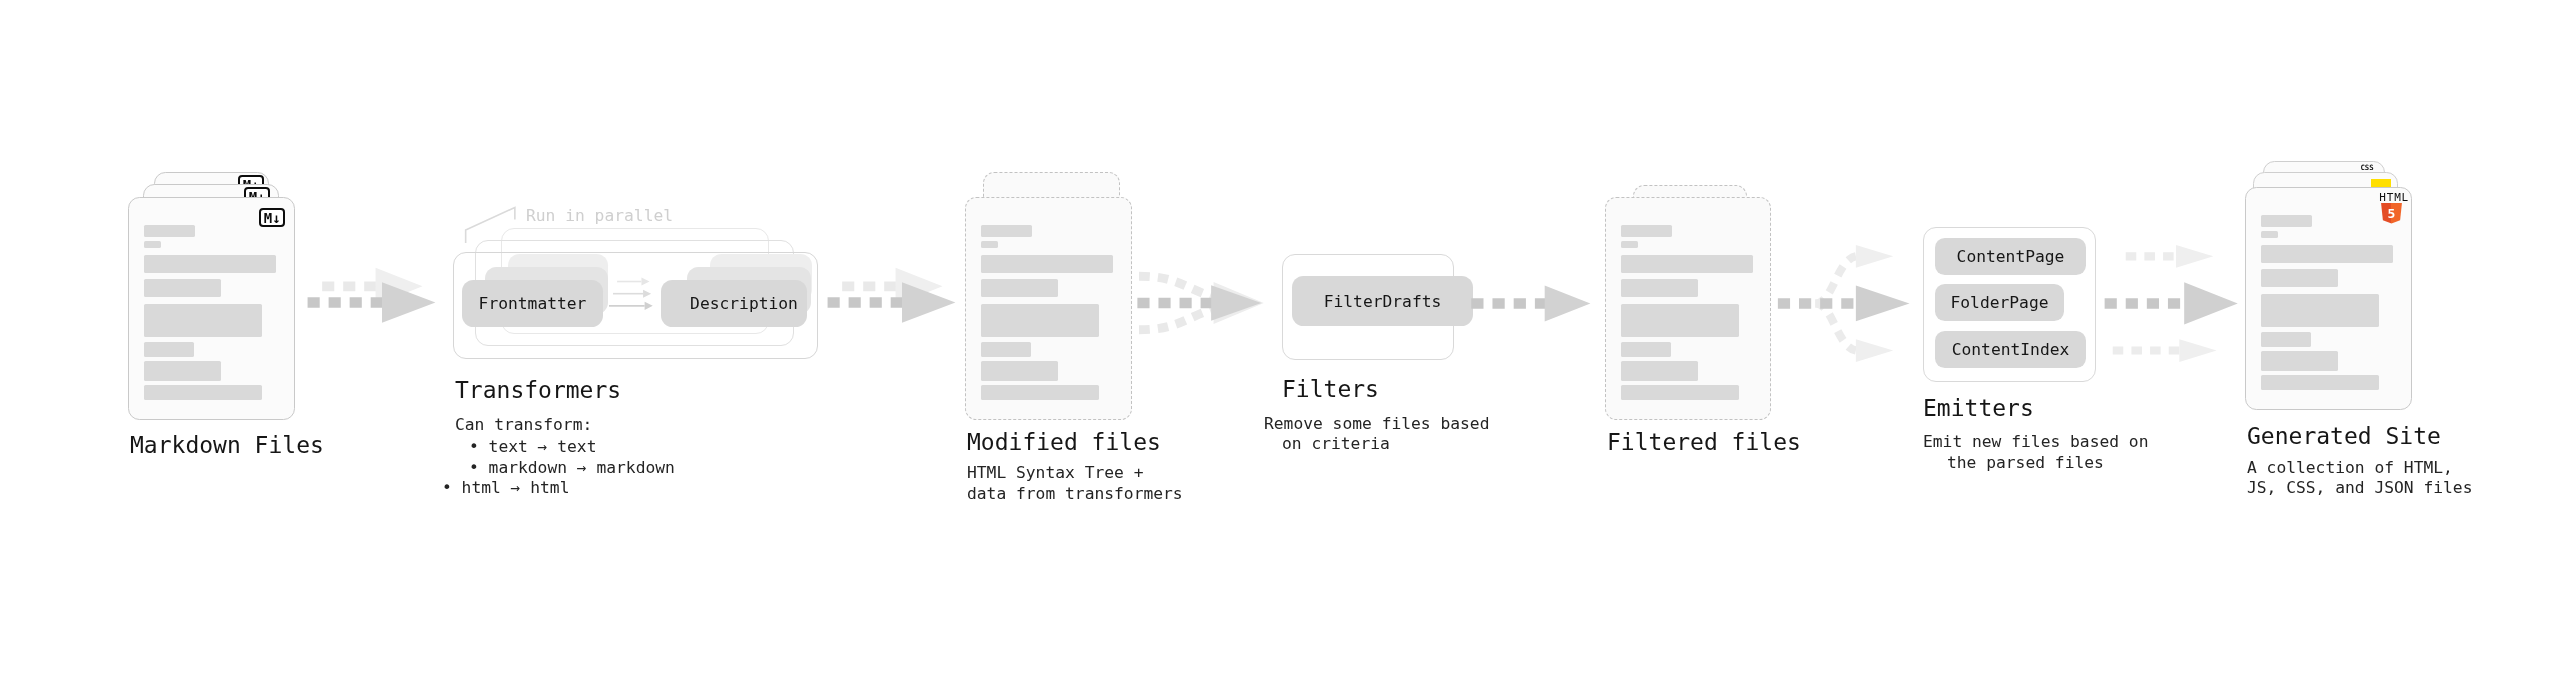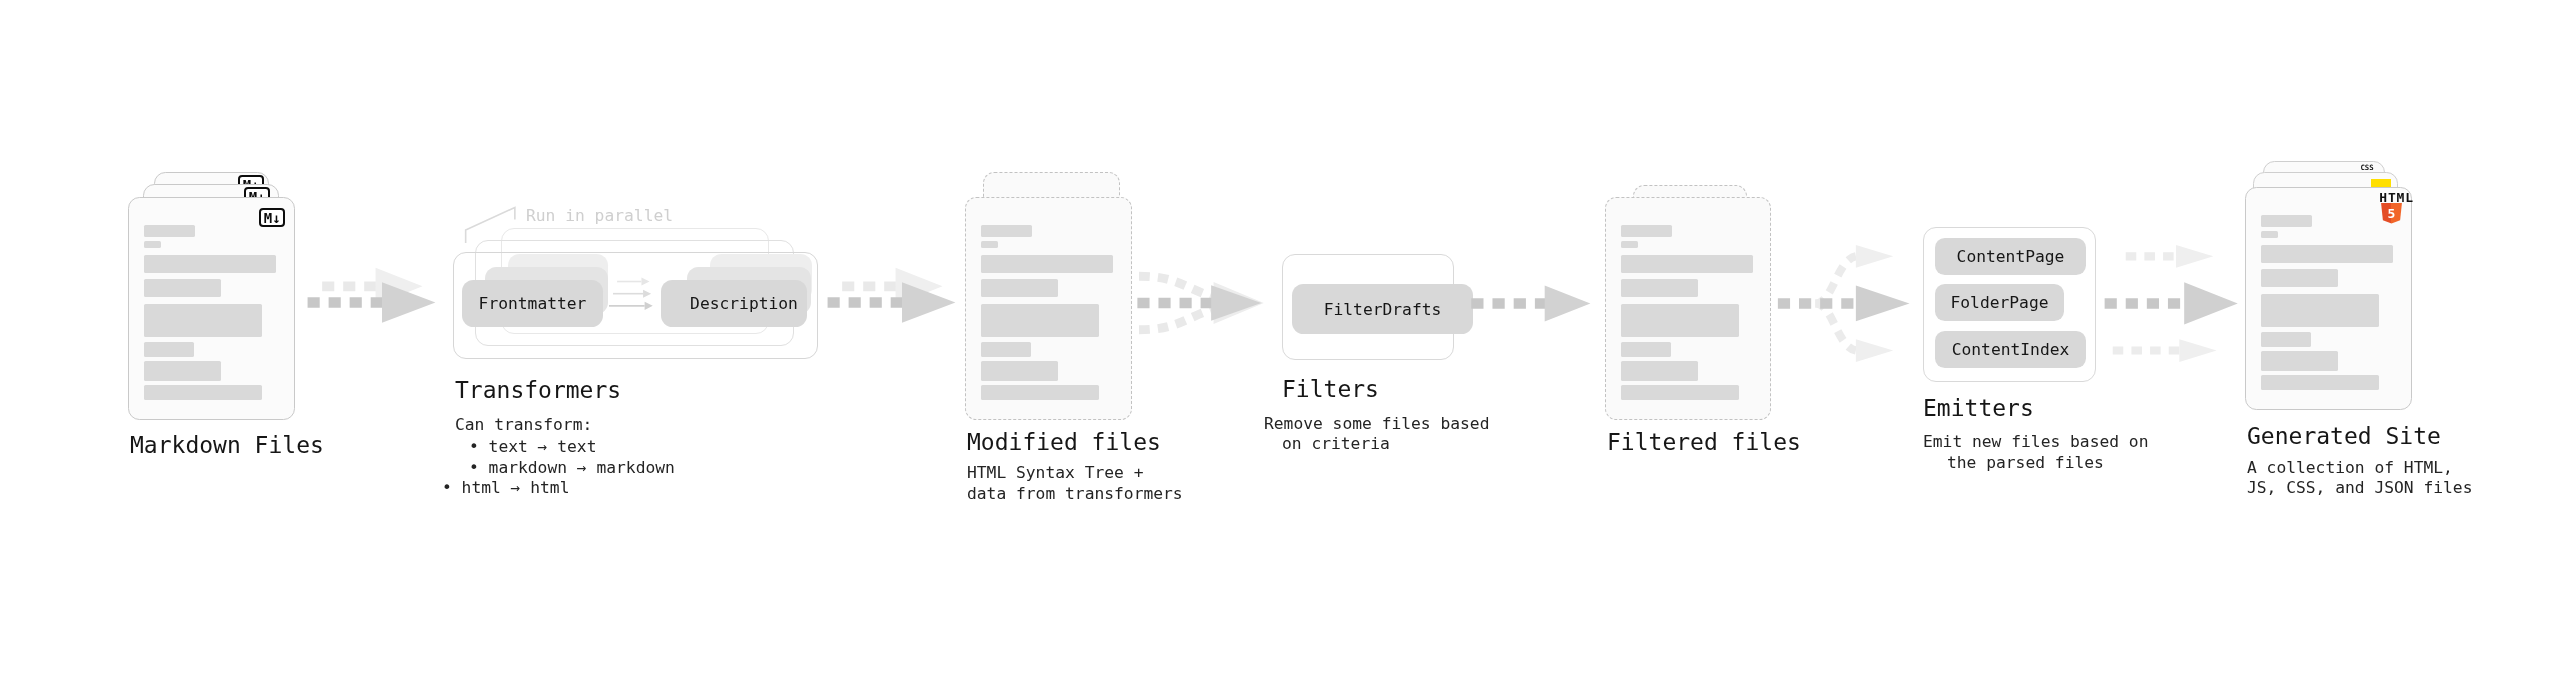--- a/index.html
+++ b/index.html
@@ -32,21 +32,21 @@
   .solidbox{position:absolute;border:1.6px solid #d9d9d9;border-radius:13px;box-sizing:border-box;background:#fff;}
   .pill{position:absolute;background:#d8d8d8;border-radius:11.4px;display:flex;align-items:center;justify-content:center;
         font-size:16.3px;color:#161616;box-sizing:border-box;white-space:pre;}
   .pill.ghost1{background:#e4e4e4;}
   .pill.ghost2{background:#eeeeee;}
 
   .arrow-svg{position:absolute;}
 
   
   .html5-badge{position:absolute;width:24.4px;text-align:center;}
-  .html5-word{display:block;font-size:13px;font-weight:bold;letter-spacing:0.8px;color:#111;line-height:8.1px;}
+  .html5-word{display:block;font-size:11px;font-weight:normal;letter-spacing:0.8px;color:#111;line-height:8.1px;}
   .html5-shield{width:21px;height:21px;margin:0.8px auto 0;
                 background:linear-gradient(90deg,#e44d26 50%,#f16529 50%);
                 clip-path:polygon(0 0,100% 0,91% 84%,50% 100%,9% 84%);
                 display:flex;align-items:center;justify-content:center;}
   .html5-shield span{color:#fff;font-size:13px;font-weight:bold;line-height:13px;}
   .css-badge{position:absolute;text-align:center;}
   .css-word{display:block;font-size:7.3px;font-weight:bold;color:#111;line-height:7.3px;}
   .css-underline{display:block;width:21px;height:3.3px;background:#2965f1;margin:0.8px auto 0;}
   .js-badge{position:absolute;width:19.5px;height:9px;background:#ffdf00;}
 </style>
@@ -137,21 +137,21 @@
 
   <svg class="arrow-svg" style="left:1134px;top:256px;" width="134" height="94" viewBox="0 0 165 116">
     <path d="M6,25 C55,25 62,40 102,52" fill="none" stroke="#e9e9e9" stroke-width="11" stroke-dasharray="13 10"></path>
     <path d="M6,91 C55,91 62,76 102,64" fill="none" stroke="#e9e9e9" stroke-width="11" stroke-dasharray="13 10"></path>
     <polygon points="98,32 160,58 98,84" fill="#ededed"></polygon>
     <line x1="4" y1="58" x2="98" y2="58" stroke="#c7c7c7" stroke-width="13" stroke-dasharray="15 11"></line>
     <polygon points="95,36 157,58 95,80" fill="#d2d2d2"></polygon>
   </svg>
 
   <div class="solidbox" style="left:1282px;top:254px;width:172px;height:106px;"></div>
-  <div class="pill" style="left:1292px;top:284px;width:181px;height:50px;">FilterDrafts</div>
+  <div class="pill" style="left:1292px;top:276px;width:181px;height:50px;">FilterDrafts</div>
   <div class="stage-label" style="left:1282px;top:376px;">Filters</div>
   <div class="stage-desc" style="left:1264px;top:414px;">Remove some files based</div>
   <div class="stage-desc" style="left:1282px;top:434px;">on criteria</div>
 
   <svg class="arrow-svg" style="left:1468px;top:279px;" width="124" height="49" viewBox="0 0 152 60">
     <line x1="4" y1="30" x2="98" y2="30" stroke="#c7c7c7" stroke-width="13" stroke-dasharray="15 11"></line>
     <polygon points="94,8 150,30 94,52" fill="#d2d2d2"></polygon>
   </svg>
 
   <div class="card dashed" style="left:1633px;top:185px;width:114px;height:49px;"></div>

